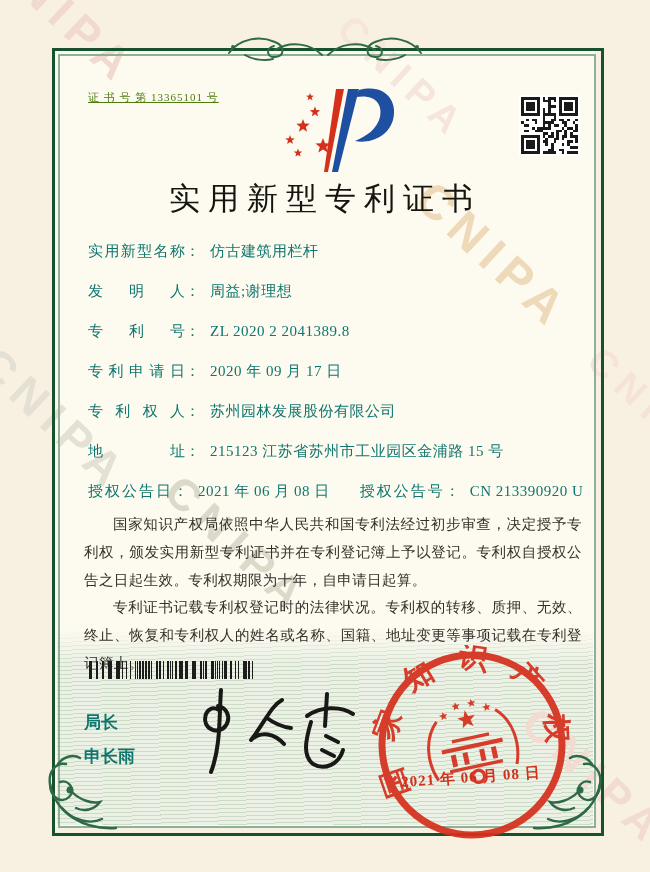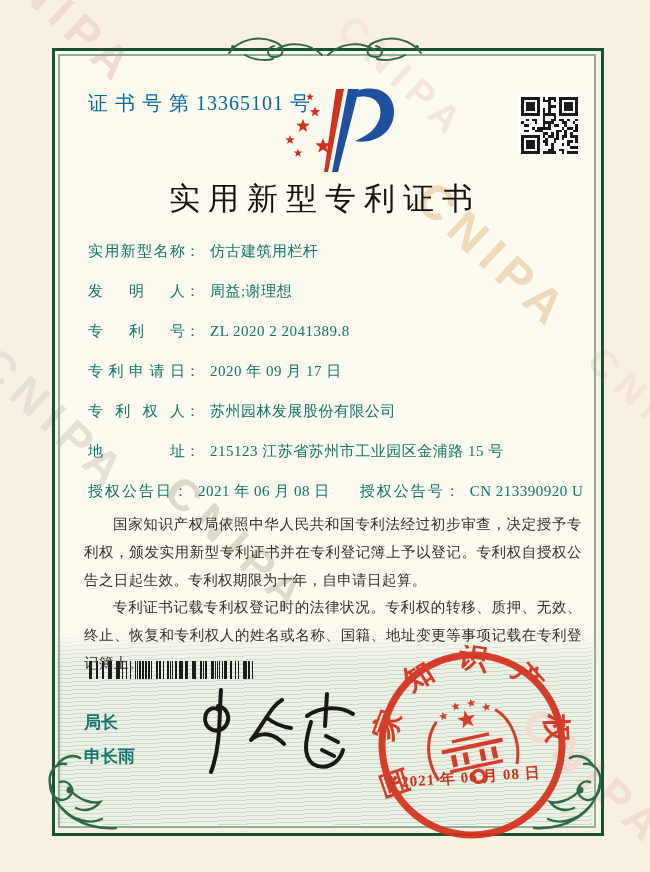--- a/index.html
+++ b/index.html
@@ -25,21 +25,21 @@
       background-image:repeating-linear-gradient(178deg,rgba(122,158,120,.28) 0 1px,rgba(0,0,0,0) 1px 4px);}
   .guilloche:before{content:"";position:absolute;left:0;top:0;width:100%;height:34px;
       background:linear-gradient(180deg,#fdfaf0 0%,rgba(253,250,240,0) 100%);}
   .frame-outer{position:absolute;left:52px;top:48px;width:546px;height:782px;
       border:3px solid #17512e;z-index:4;pointer-events:none;}
   .frame-inner{position:absolute;left:58px;top:54px;width:534px;height:770px;
       border:2px solid #8fb098;z-index:4;pointer-events:none;}
   .ornament{position:absolute;z-index:6;pointer-events:none;}
 
   
-  .cert-no{position:absolute;left:88px;top:90px;z-index:5;font-size:20px;letter-spacing:1px;color:#0369a1;}
+  .cert-no{position:absolute;left:88px;top:90px;z-index:5;font-size:11px;letter-spacing:1px;color:#4d7c0f;text-decoration:underline;}
   .logo{position:absolute;left:276px;top:82px;z-index:5;}
   .qr{position:absolute;left:519px;top:95px;width:57px;height:57px;z-index:5;background:#fff;padding:2px;}
   .title{position:absolute;left:52px;top:178px;width:546px;z-index:5;text-align:center;
       font-size:31px;font-weight:normal;letter-spacing:8px;color:#16140f;}
 
   
   .fields{position:absolute;left:88px;top:242px;width:490px;z-index:5;font-size:15px;color:#0f766e;}
   .frow{margin-bottom:21px;white-space:nowrap;}
   .flabel{display:inline-block;width:97px;text-align:justify;text-align-last:justify;vertical-align:bottom;}
   .fvalue{margin-left:10px;letter-spacing:.5px;}

